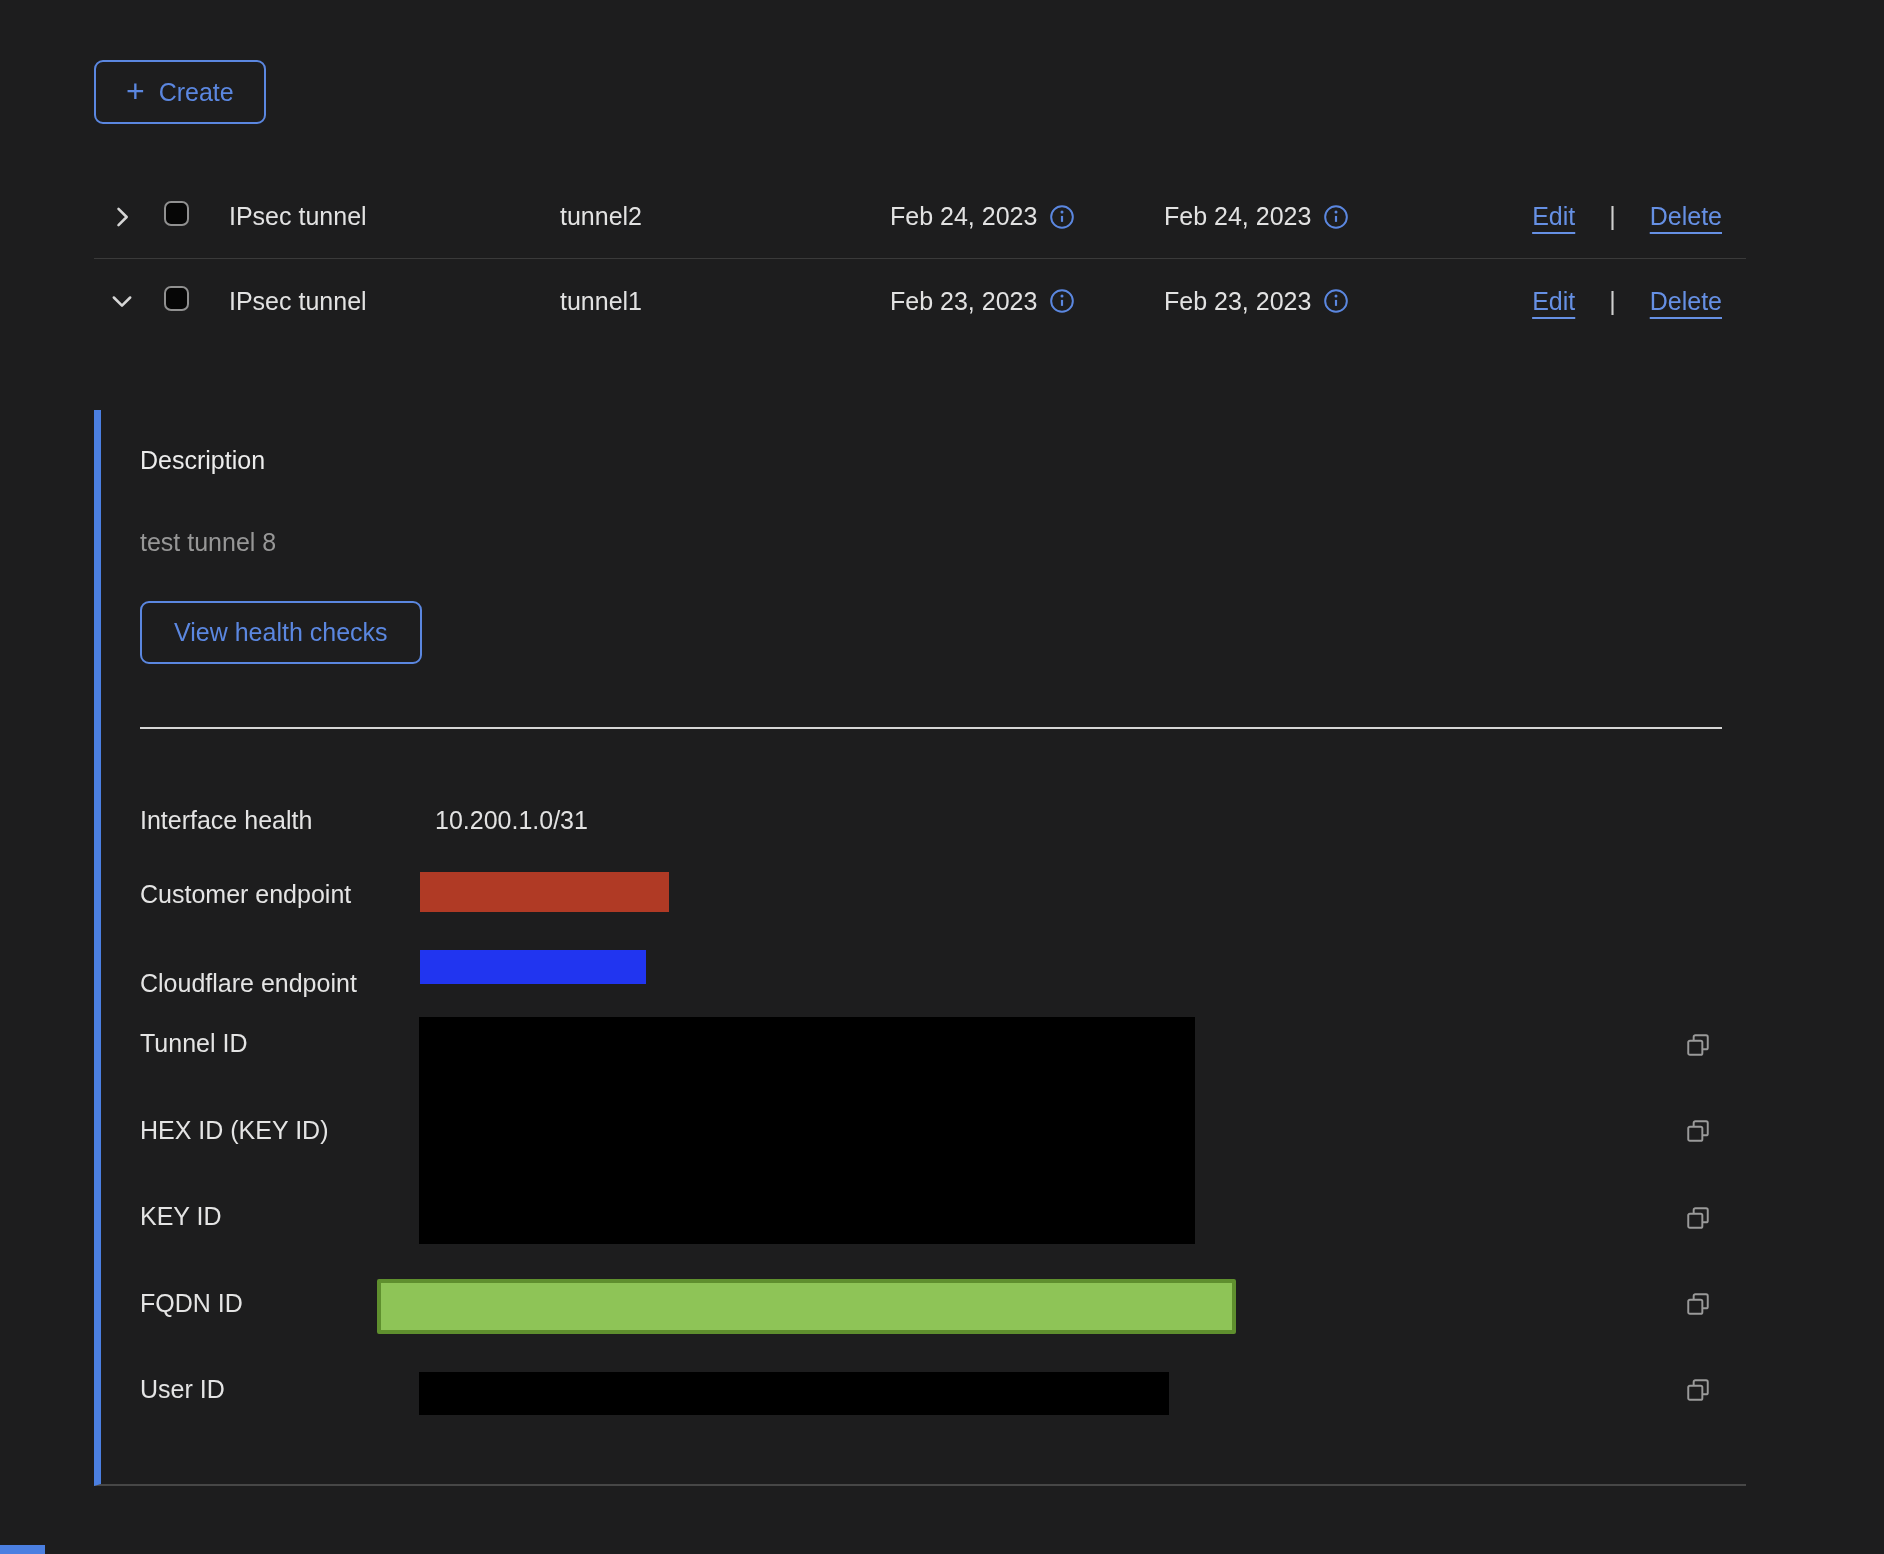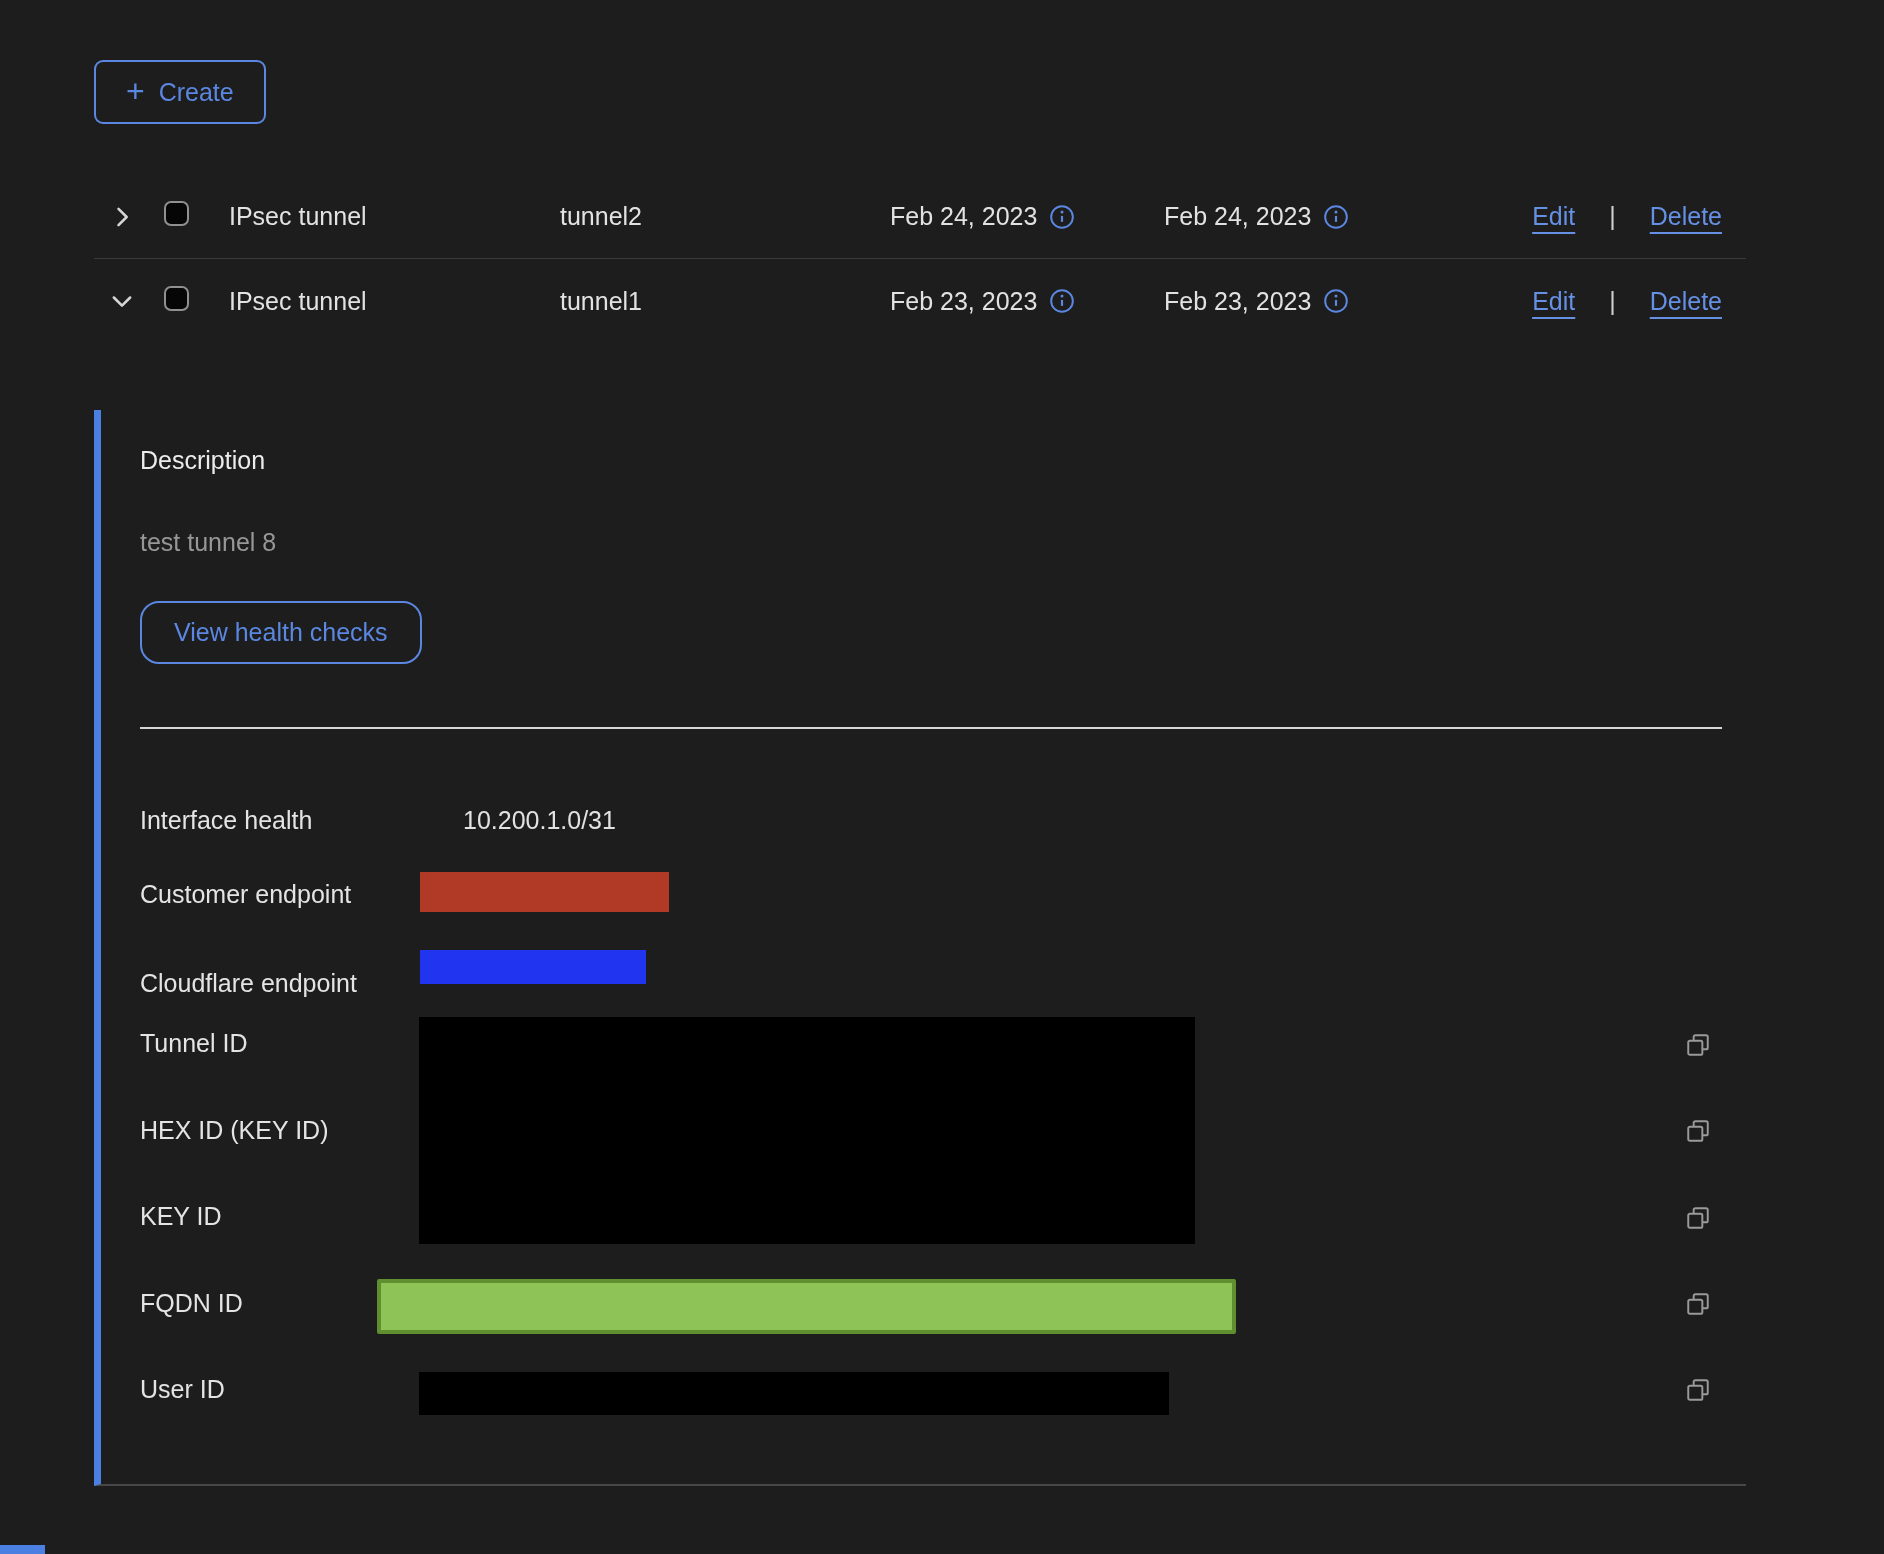--- a/index.html
+++ b/index.html
@@ -45,26 +45,26 @@
   .panel {
     position:absolute; left:94px; top:410px; width:1652px; height:1076px;
     border-left:7px solid #4b7fe1; border-bottom:2px solid #474747;
   }
   .panel .abs { position:absolute; }
   .desc-label { left:39px; top:36px; font-size:25px; color:#ececec; font-weight:500; }
   .desc-value { left:39px; top:118px; font-size:25px; color:#979797; }
   .health-btn {
     left:39px; top:191px; height:63px; padding:0 32px;
     display:inline-flex; align-items:center;
-    background:transparent; border:2px solid #5b87e0; border-radius:19px;
+    background:transparent; border:2px solid #5b87e0; border-radius:9px;
     color:#5b87e0; font-size:25px; font-family:inherit; cursor:pointer;
   }
   .panel-divider { left:39px; top:317px; width:1582px; height:2px; background:#d6d6d6; }
   .f-label { left:39px; font-size:25px; color:#e4e4e4; }
-  .f-value { left:362px; font-size:25px; color:#e2e2e2; }
+  .f-value { left:334px; font-size:25px; color:#e2e2e2; }
   .redact { position:absolute; }
   .redact-red   { left:319px; top:462px; width:249px; height:40px; background:#b03a25; }
   .redact-blue  { left:319px; top:540px; width:226px; height:34px; background:#2135f0; }
   .redact-black-group { left:318px; top:607px; width:776px; height:227px; background:#000; }
   .redact-green { left:276px; top:869px; width:859px; height:55px; background:#8ec457; border:4px solid #5f8f2e; border-radius:2px; }
   .redact-black-user  { left:318px; top:962px; width:750px; height:43px; background:#000; }
   .copy-btn { position:absolute; left:1584px; background:none; border:none; cursor:pointer; padding:0; display:flex; }
 
   
   .bottom-strip { position:absolute; left:0; top:1545px; width:45px; height:9px; background:#4b7fe1; }

